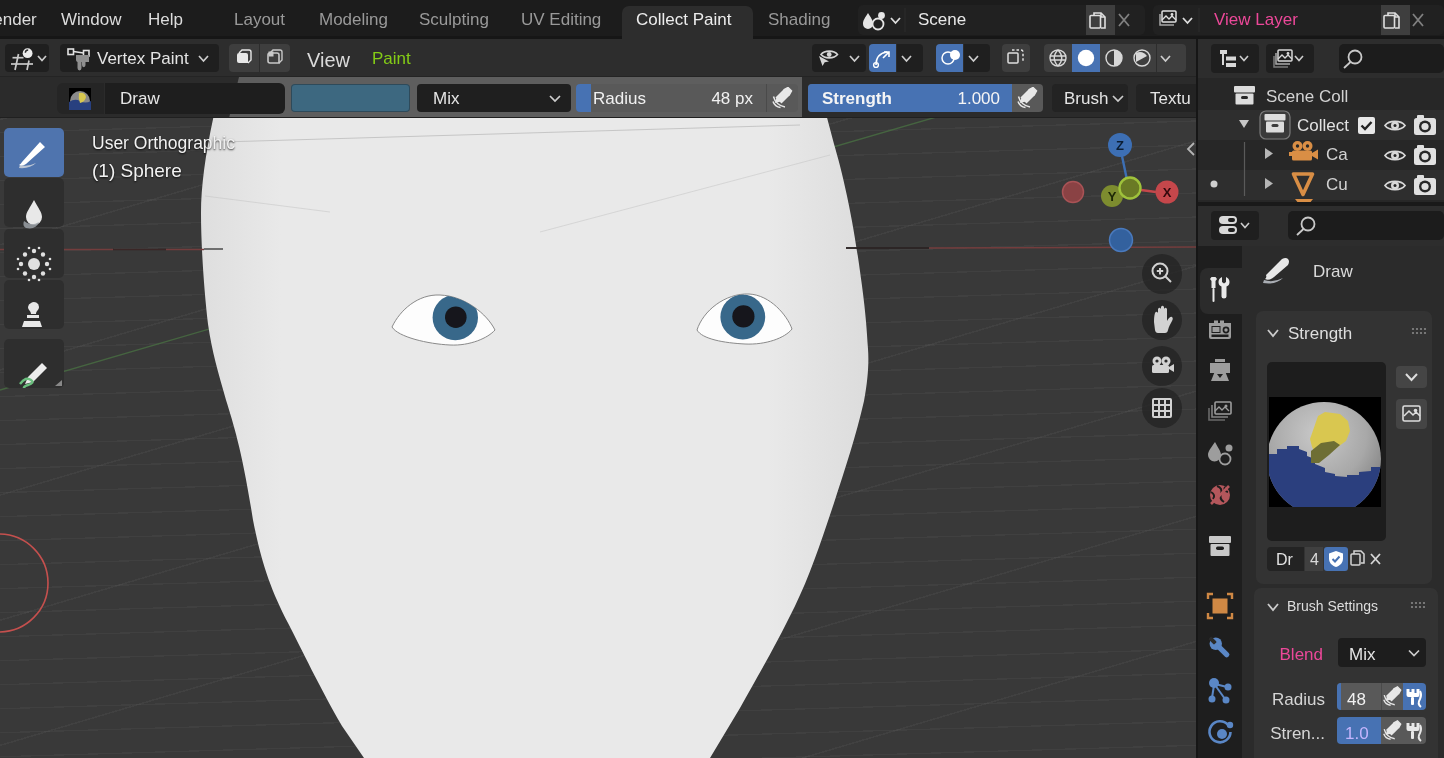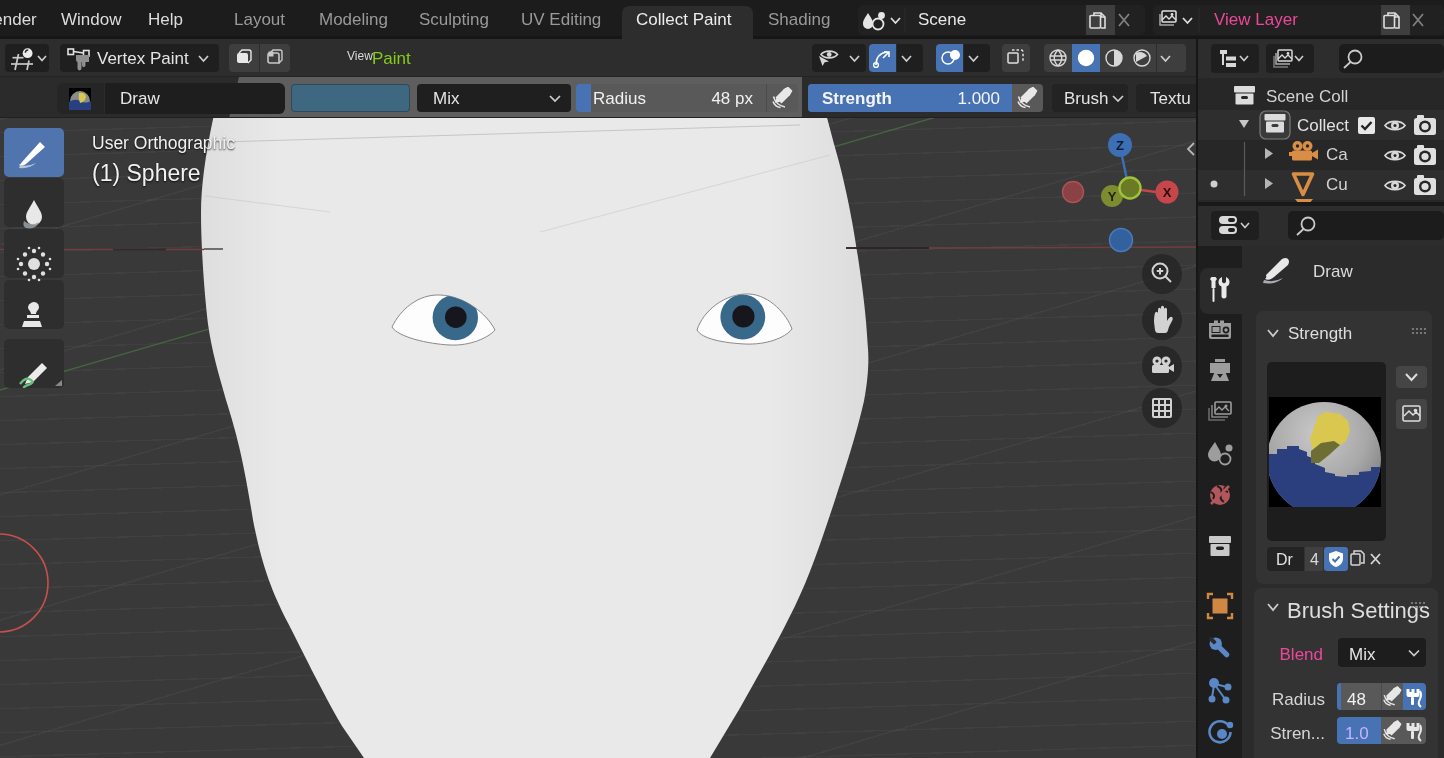--- a/index.html
+++ b/index.html
@@ -93,21 +93,21 @@
 <div class="abs" style="left:260px;top:44px;width:30px;height:28px;background:#3e3e3e;border-radius:0 4px 4px 0;"></div>
 <svg class="abs" style="left:229px;top:44px;" width="61" height="28" viewBox="0 0 61 28">
   <path d="M10 9 h7 a2 2 0 0 1 2 2 v8 h-9 a2 2 0 0 1-2-2 v-6 a2 2 0 0 1 2-2 z" fill="#e8e8e8"></path>
   <path d="M19 19 l3-3 v-8 a2 2 0 0 0 -2 -2 h-7 l-3 3" fill="none" stroke="#e8e8e8" stroke-width="1.4"></path>
   <g transform="translate(31,0)">
     <path d="M10 9 h7 a2 2 0 0 1 2 2 v8 h-9 a2 2 0 0 1-2-2 v-6 a2 2 0 0 1 2-2 z" fill="none" stroke="#c8c8c8" stroke-width="1.6"></path>
     <path d="M19 19 l3-3 v-8 a2 2 0 0 0-2-2 h-7 l-3 3" fill="none" stroke="#c8c8c8" stroke-width="1.4"></path>
     <rect x="8.5" y="7.5" width="5" height="5" fill="#c8c8c8"></rect>
   </g>
 </svg>
-<div class="txt" style="left:307px;top:49px;font-size:12px;color:#dadada;margin-left:40px;">View</div>
+<div class="txt" style="left:307px;top:49px;font-size:20px;color:#dadada;">View</div>
 <div class="txt" style="left:372px;top:49px;font-size:17px;color:#84cc16;">Paint</div>
 
 <div class="abs" style="left:812px;top:44px;width:54px;height:28px;background:#1f1f1f;border-radius:4px;"></div>
 <svg class="abs" style="left:812px;top:44px;" width="58" height="28" viewBox="0 0 58 28">
   <g stroke="#d5d5d5" stroke-width="1.6" fill="none">
     <path d="M9 10.5 c3.5-4.5 13-4.5 16.5 0 c-3.5 4.5-13 4.5-16.5 0 z"></path>
     <circle cx="17.2" cy="10.5" r="2.4" fill="#d5d5d5" stroke="none"></circle>
     <path d="M7 12 l3.5 10 2.2-3.8 4.3-0.6 z" fill="#d5d5d5" stroke="none"></path>
   </g>
   <path d="M38 12 l4.5 5 4.5-5" fill="none" stroke="#ccc" stroke-width="1.7"></path>
@@ -288,21 +288,21 @@
     <line x1="0" y1="131.5" x2="113" y2="131.5" stroke="#743d3d" stroke-width="1.5"></line>
     <line x1="113" y1="131.5" x2="166" y2="131.5" stroke="#3a2626" stroke-width="1.5"></line>
     <line x1="166" y1="131.5" x2="204" y2="131.5" stroke="#743d3d" stroke-width="1.5"></line>
     <line x1="846" y1="130" x2="929" y2="130" stroke="#2c2424" stroke-width="1.5"></line>
     <line x1="929" y1="130" x2="1196" y2="129" stroke="#743d3d" stroke-width="1.5"></line>
 
     <circle cx="-1" cy="465" r="49" fill="none" stroke="#c5504e" stroke-width="1.6"></circle>
   </svg>
 
   <div class="txt" style="left:92px;top:15px;font-size:17.5px;color:#f2f2f2;text-shadow:0 1px 2px rgba(0,0,0,.8);">User Orthographic</div>
-  <div class="txt" style="left:92px;top:42px;font-size:23px;color:#f2f2f2;text-shadow:0 1px 2px rgba(0,0,0,.8);text-align:right;">(1) Sphere</div>
+  <div class="txt" style="left:92px;top:42px;font-size:19px;color:#f2f2f2;text-shadow:0 1px 2px rgba(0,0,0,.8);text-align:right;">(1) Sphere</div>
 
   <div class="abs" style="left:4px;top:10px;width:60px;height:49px;background:#4f74ae;border-radius:5px;"></div>
   <div class="abs" style="left:4px;top:60px;width:60px;height:49px;background:#2e2e2e;border-radius:5px;"></div>
   <div class="abs" style="left:4px;top:111px;width:60px;height:49px;background:#2e2e2e;border-radius:5px;"></div>
   <div class="abs" style="left:4px;top:162px;width:60px;height:49px;background:#2e2e2e;border-radius:5px;"></div>
   <div class="abs" style="left:4px;top:221px;width:60px;height:49px;background:#2e2e2e;border-radius:5px;"></div>
   <svg class="abs" style="left:4px;top:10px;" width="60" height="260" viewBox="0 0 60 260">
 
     <g transform="translate(30,25)">
       <path d="M-12 9 L6 -11 L11 -6 L-8 11 q-4 3 -7 1 q2-1 3-3 z" fill="#fff"></path>
@@ -682,21 +682,21 @@
     <rect x="3" y="7" width="9" height="11" rx="1"></rect>
     <path d="M6 7 v-3 h7 l3 3 v9 h-3"></path>
   </g>
   <path d="M23 7 l9 10 M32 7 l-9 10" stroke="#d5d5d5" stroke-width="1.8"></path>
 </svg>
 
 <div class="abs" style="left:1254px;top:588px;width:184px;height:170px;background:#333333;border-radius:7px 7px 0 0;"></div>
 <svg class="abs" style="left:1264px;top:599px;" width="18" height="16" viewBox="0 0 18 16">
       <path d="M4 5 l5 6 5-6" fill="none" stroke="#ccc" stroke-width="1.8"></path>
     </svg>
-<div class="txt" style="left:1287px;top:598px;font-size:22px;color:#dedede;">Brush Settings</div>
+<div class="txt" style="left:1287px;top:598px;font-size:14px;color:#dedede;">Brush Settings</div>
 <svg class="abs" style="left:1410px;top:601px;" width="18" height="12" viewBox="0 0 18 12">
   <g fill="#888">
     <circle cx="2" cy="2" r="1.1"></circle>
         <circle cx="6" cy="2" r="1.1"></circle>
         <circle cx="10" cy="2" r="1.1"></circle>
         <circle cx="14" cy="2" r="1.1"></circle>
     <circle cx="2" cy="6" r="1.1"></circle>
         <circle cx="6" cy="6" r="1.1"></circle>
         <circle cx="10" cy="6" r="1.1"></circle>
         <circle cx="14" cy="6" r="1.1"></circle>

